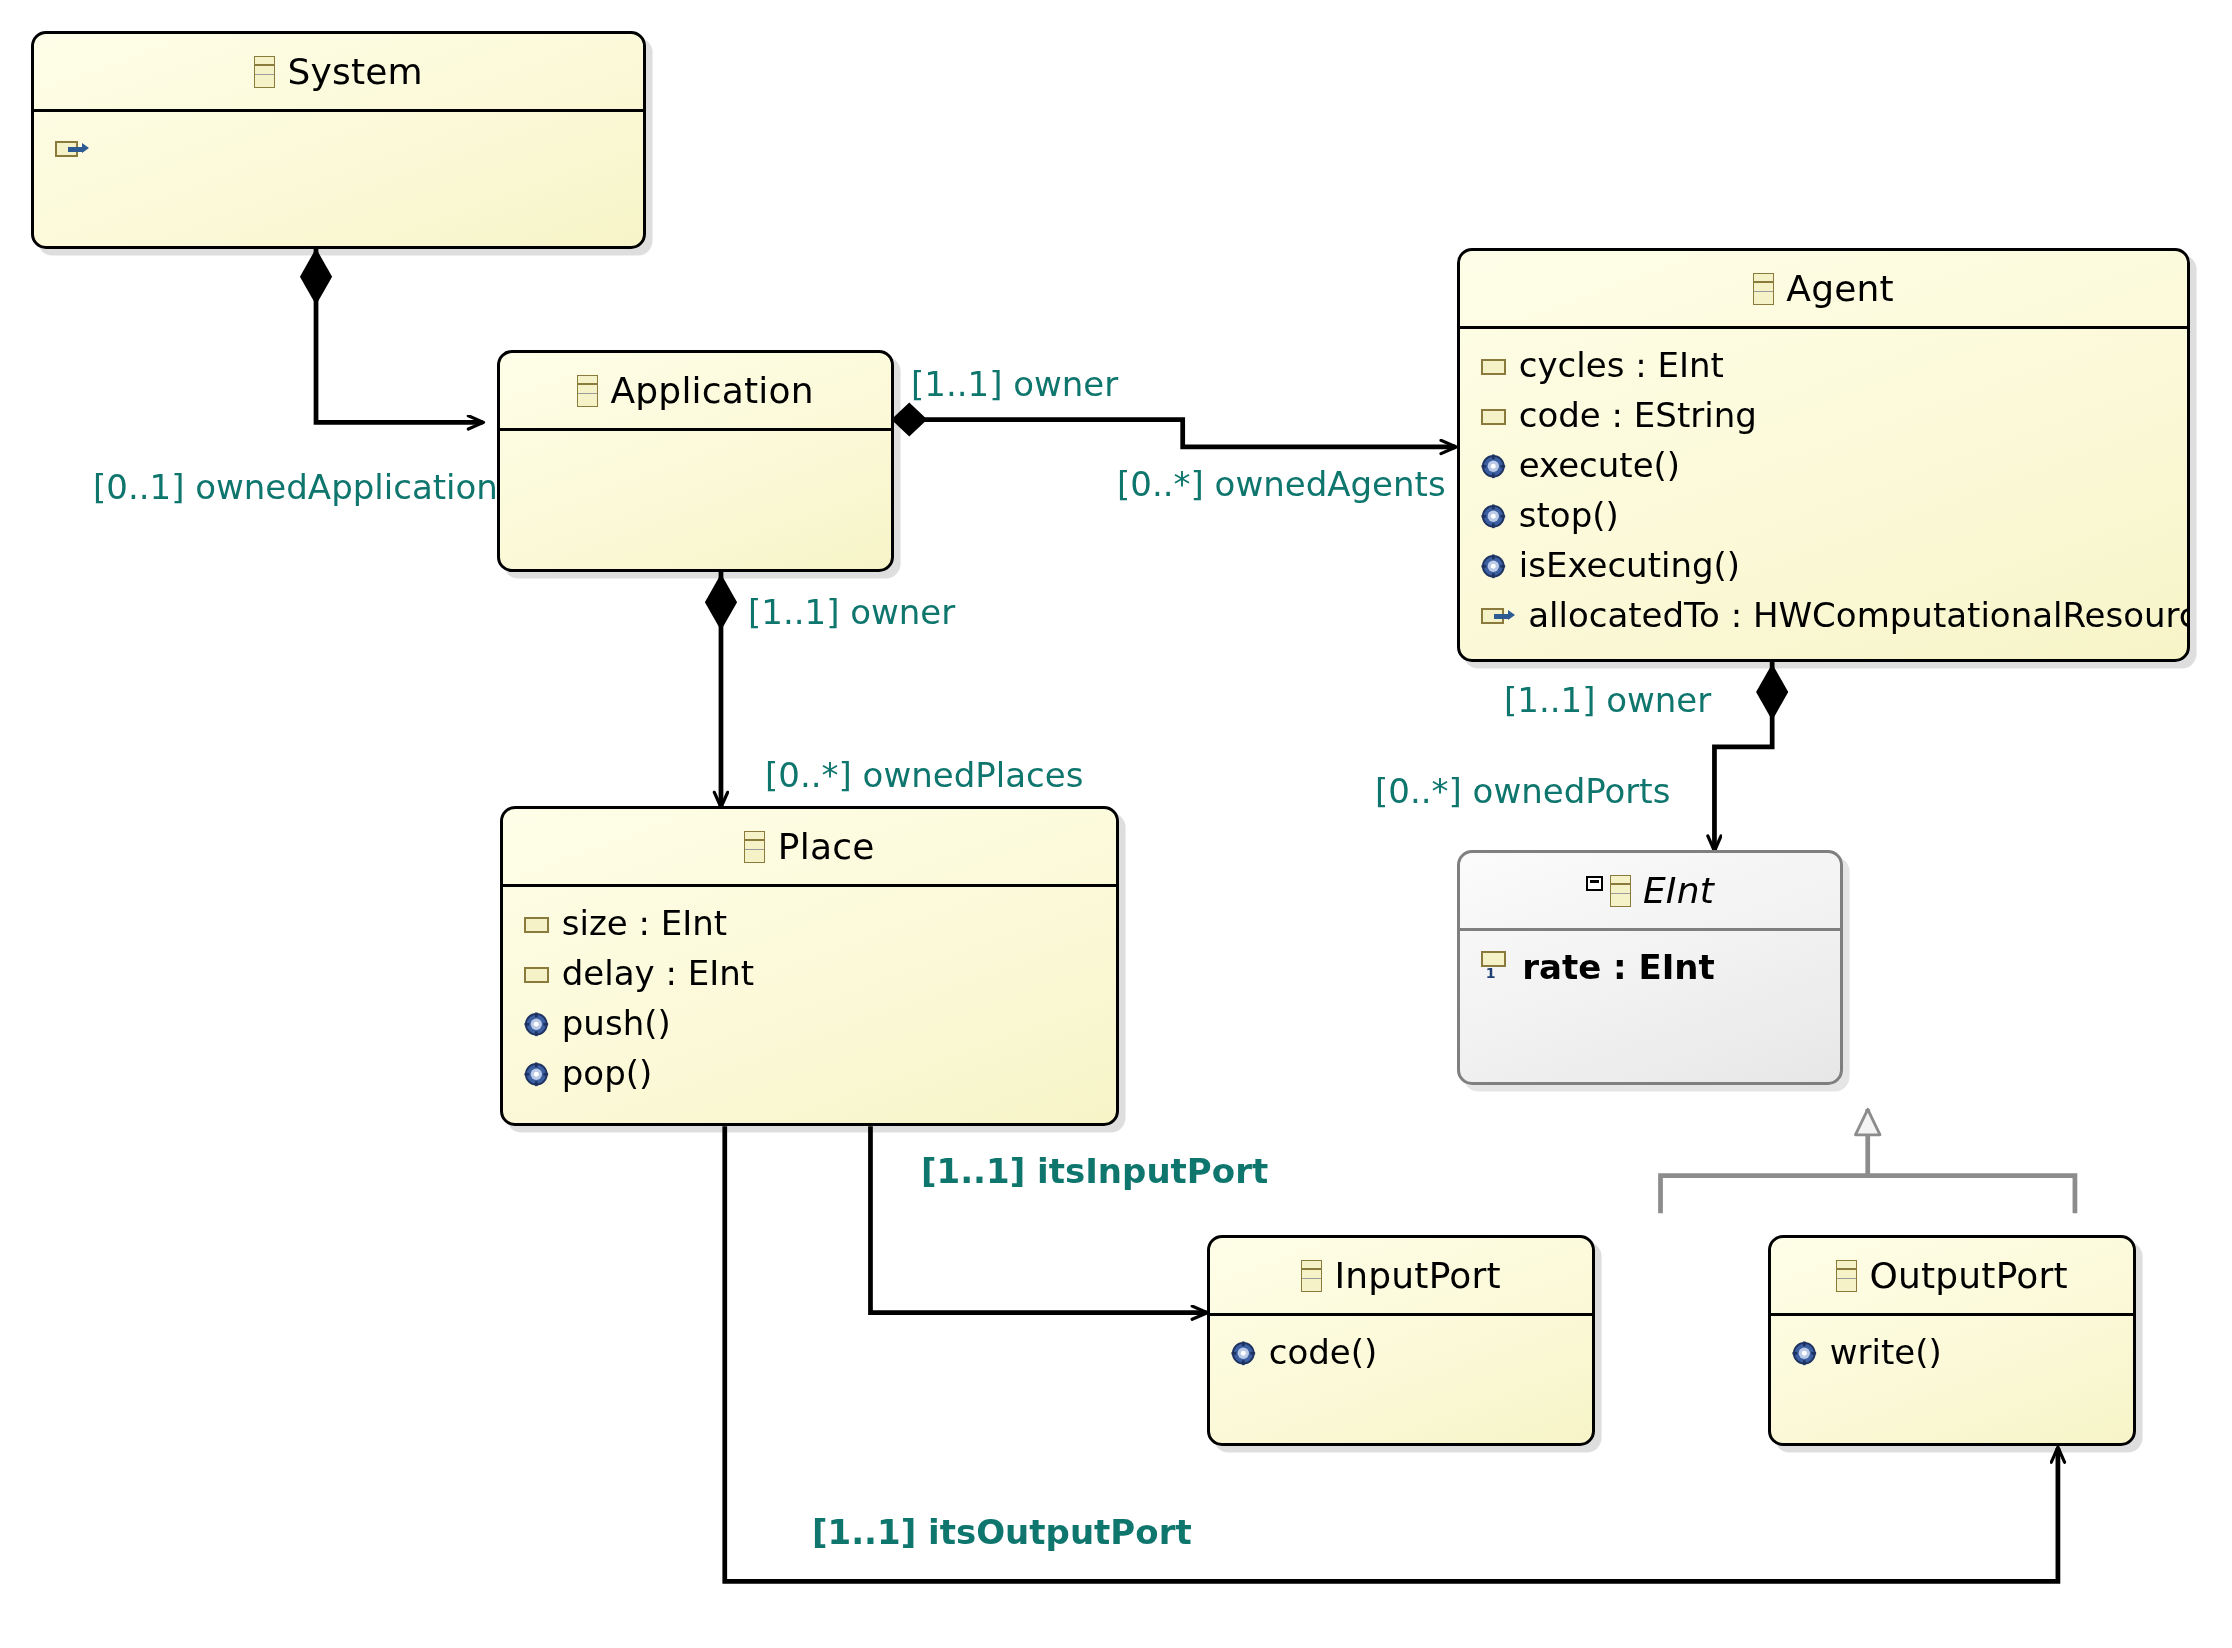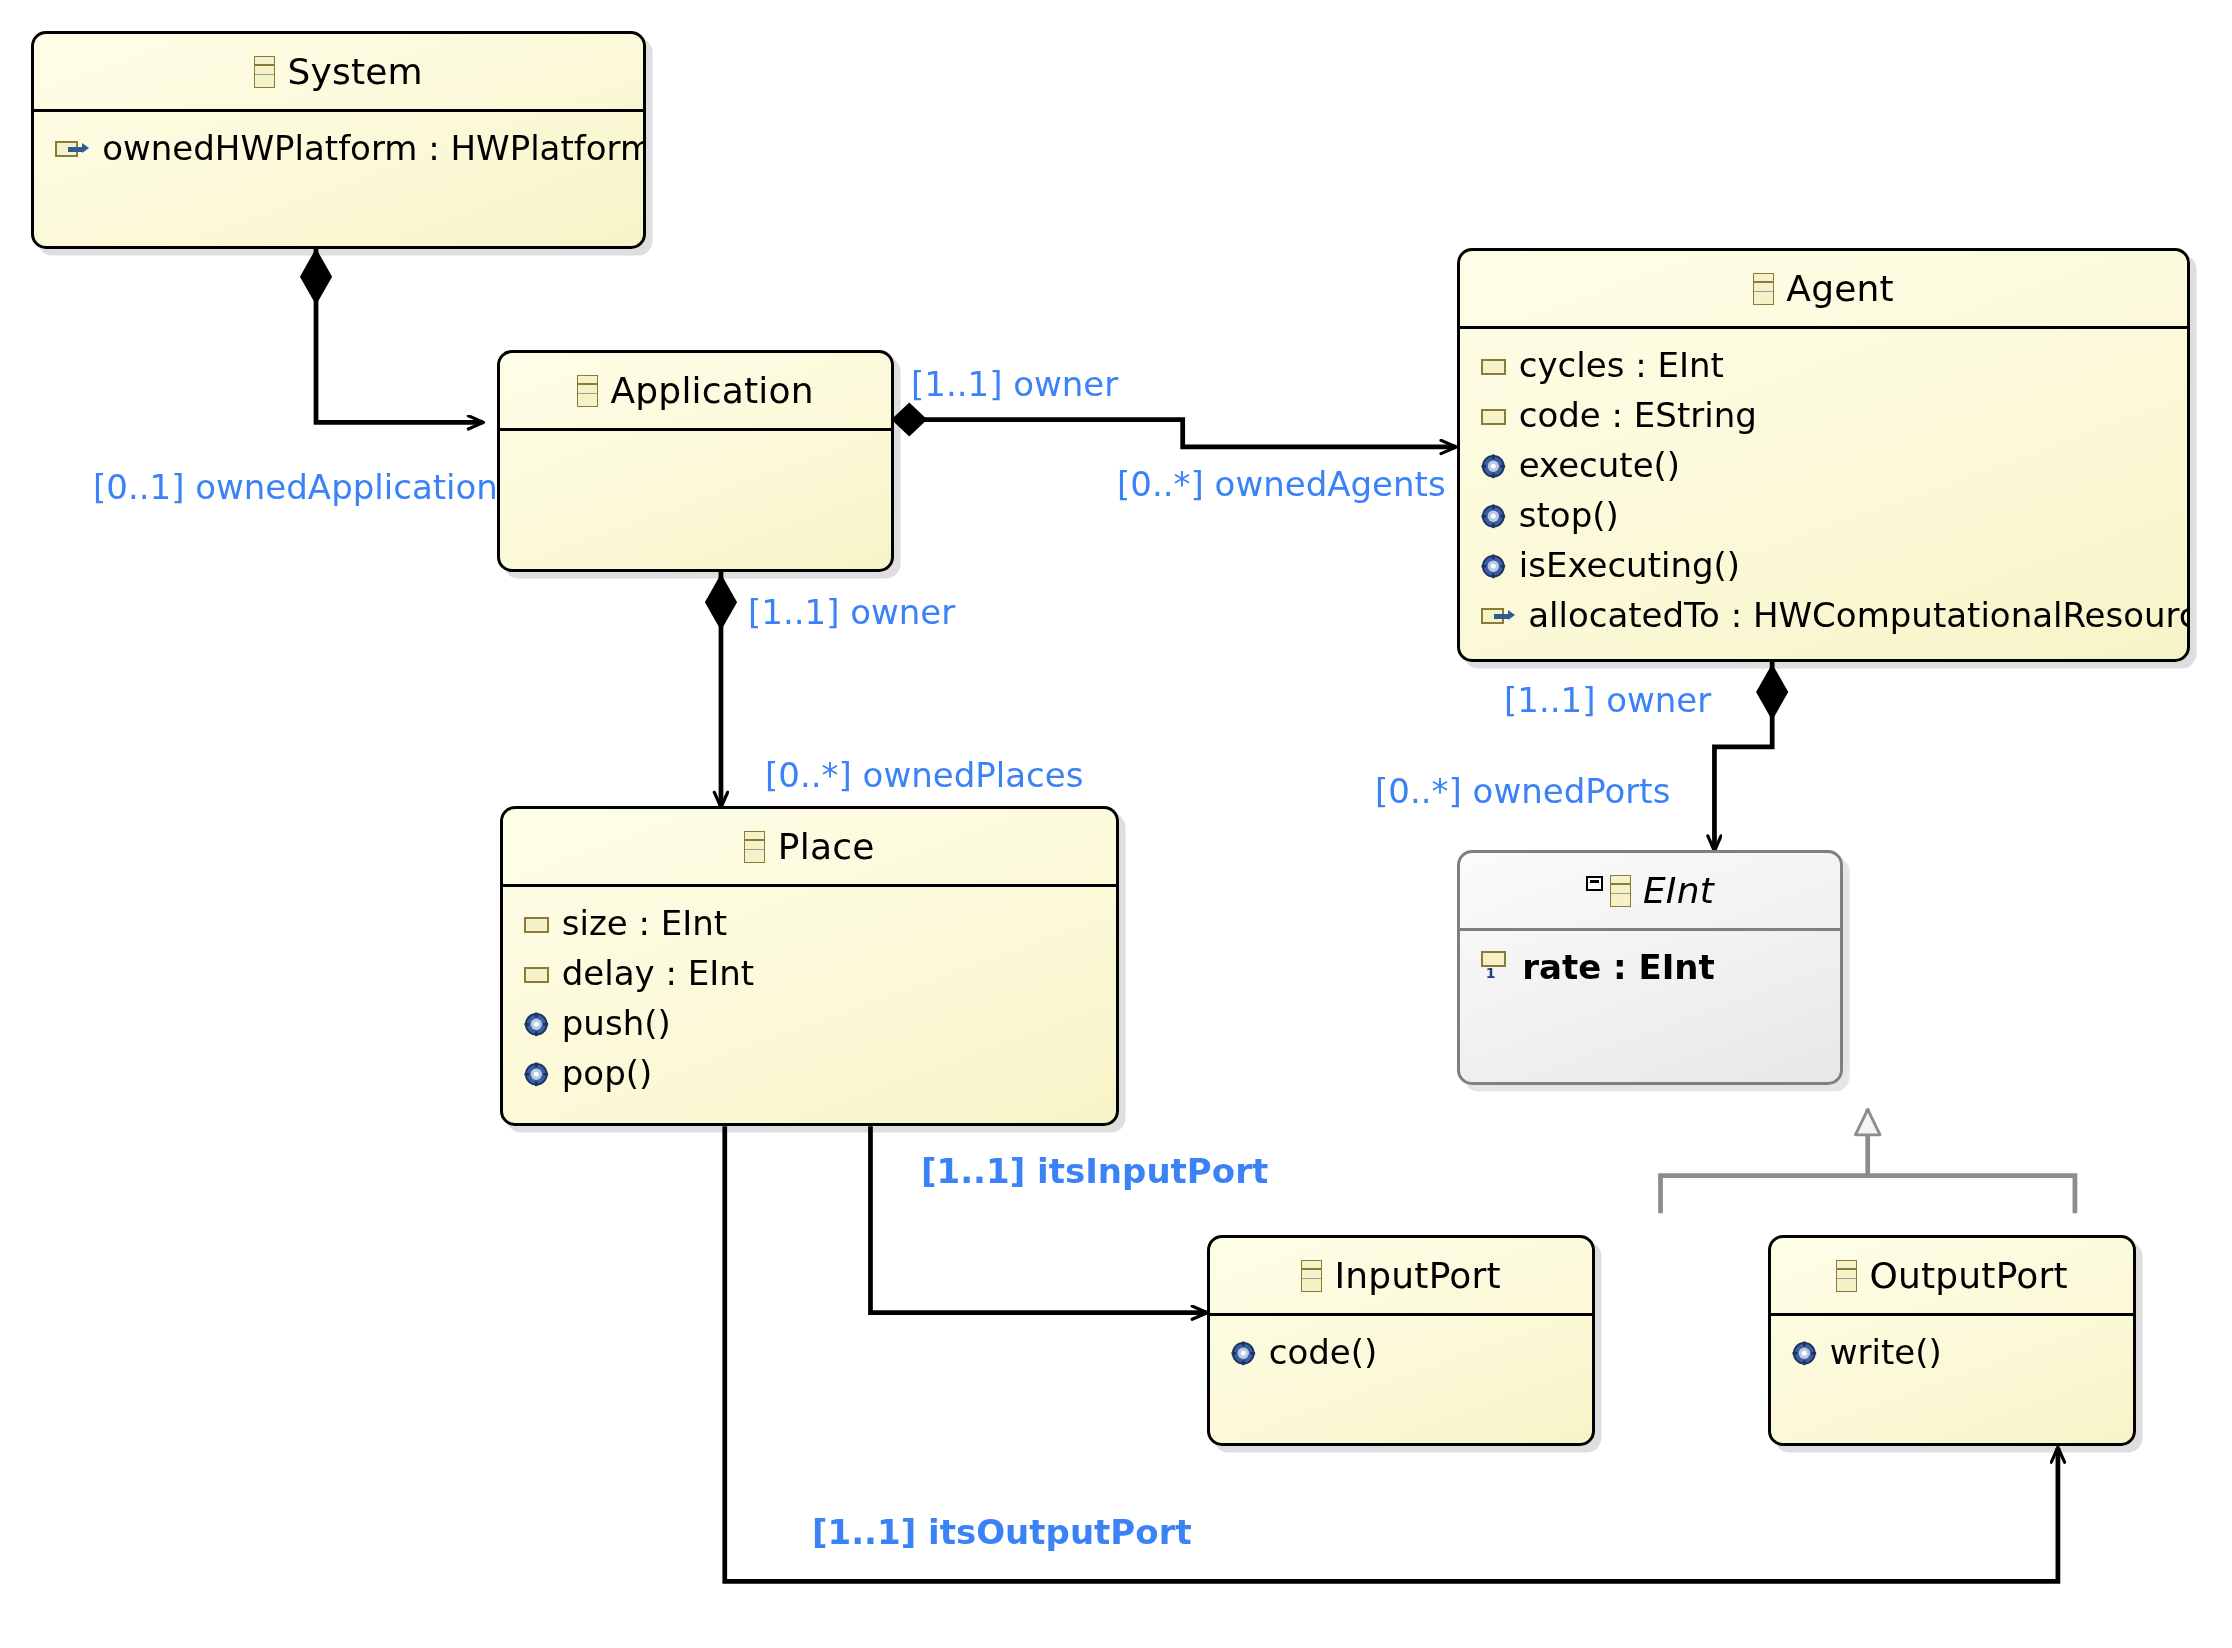--- a/index.html
+++ b/index.html
@@ -202,21 +202,21 @@
     width: 0; height: 0;
     border-top: 5.7px solid transparent;
     border-bottom: 5.7px solid transparent;
     border-left: 7.6px solid #2c5c93;
   }
 
   
   .edge-label {
     position: absolute;
     font-size: 34px;
-    color: #3b82f6;
+    color: #0f766e;
     white-space: nowrap;
     line-height: 1;
   }
   .edge-label.bold {
     font-weight: bold;
   }
 </style>
 </head>
 <body>
 
@@ -272,21 +272,20 @@
       <span class="icon ico-eclass"></span>
       <span class="uml-title">System</span>
     </div>
     <div class="uml-body">
       <div class="uml-feature">
         <span class="icon ico-eref">
           <span class="rrect"></span>
             <span class="rarrow"></span>
             <span class="rhead"></span>
         </span>
-        <span class="feat-text">ownedHWPlatform : HWPlatform</span>
       </div>
     </div>
   </div>
 
   <div class="uml-class" style="left:497px; top:350px; width:397px; height:222px;">
     <div class="uml-header">
       <span class="icon ico-eclass"></span>
       <span class="uml-title">Application</span>
     </div>
     <div class="uml-body"></div>

